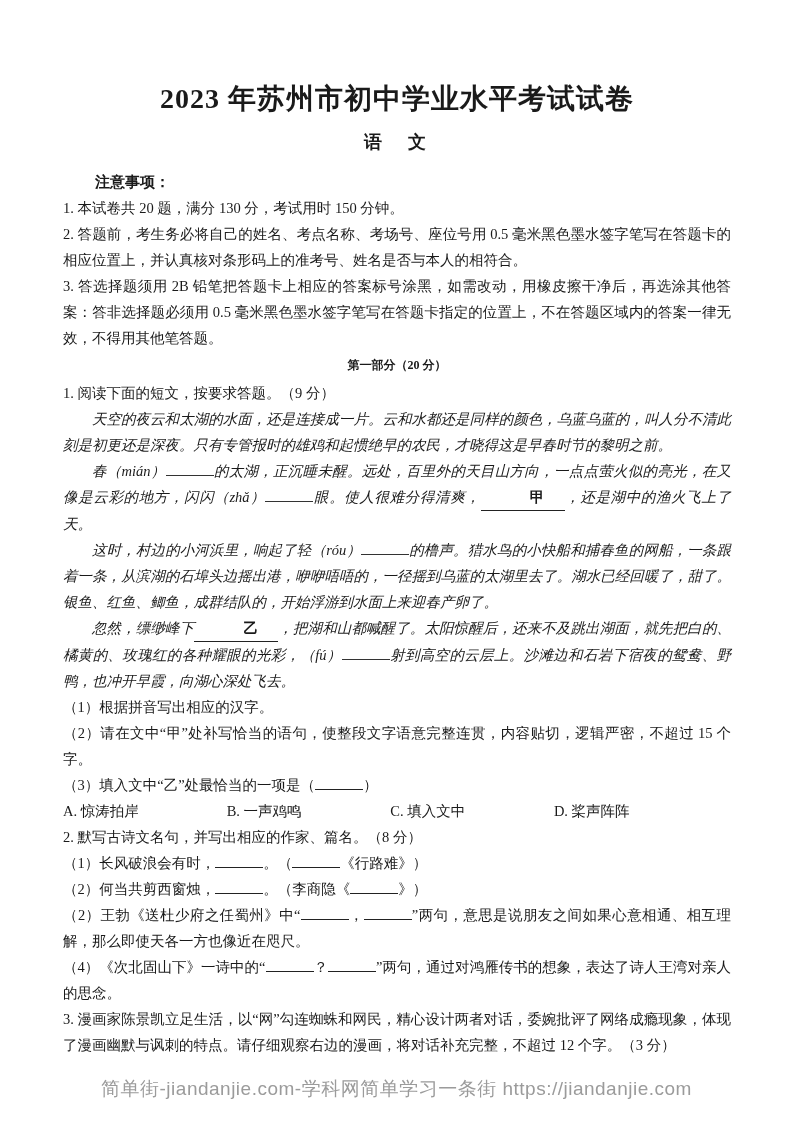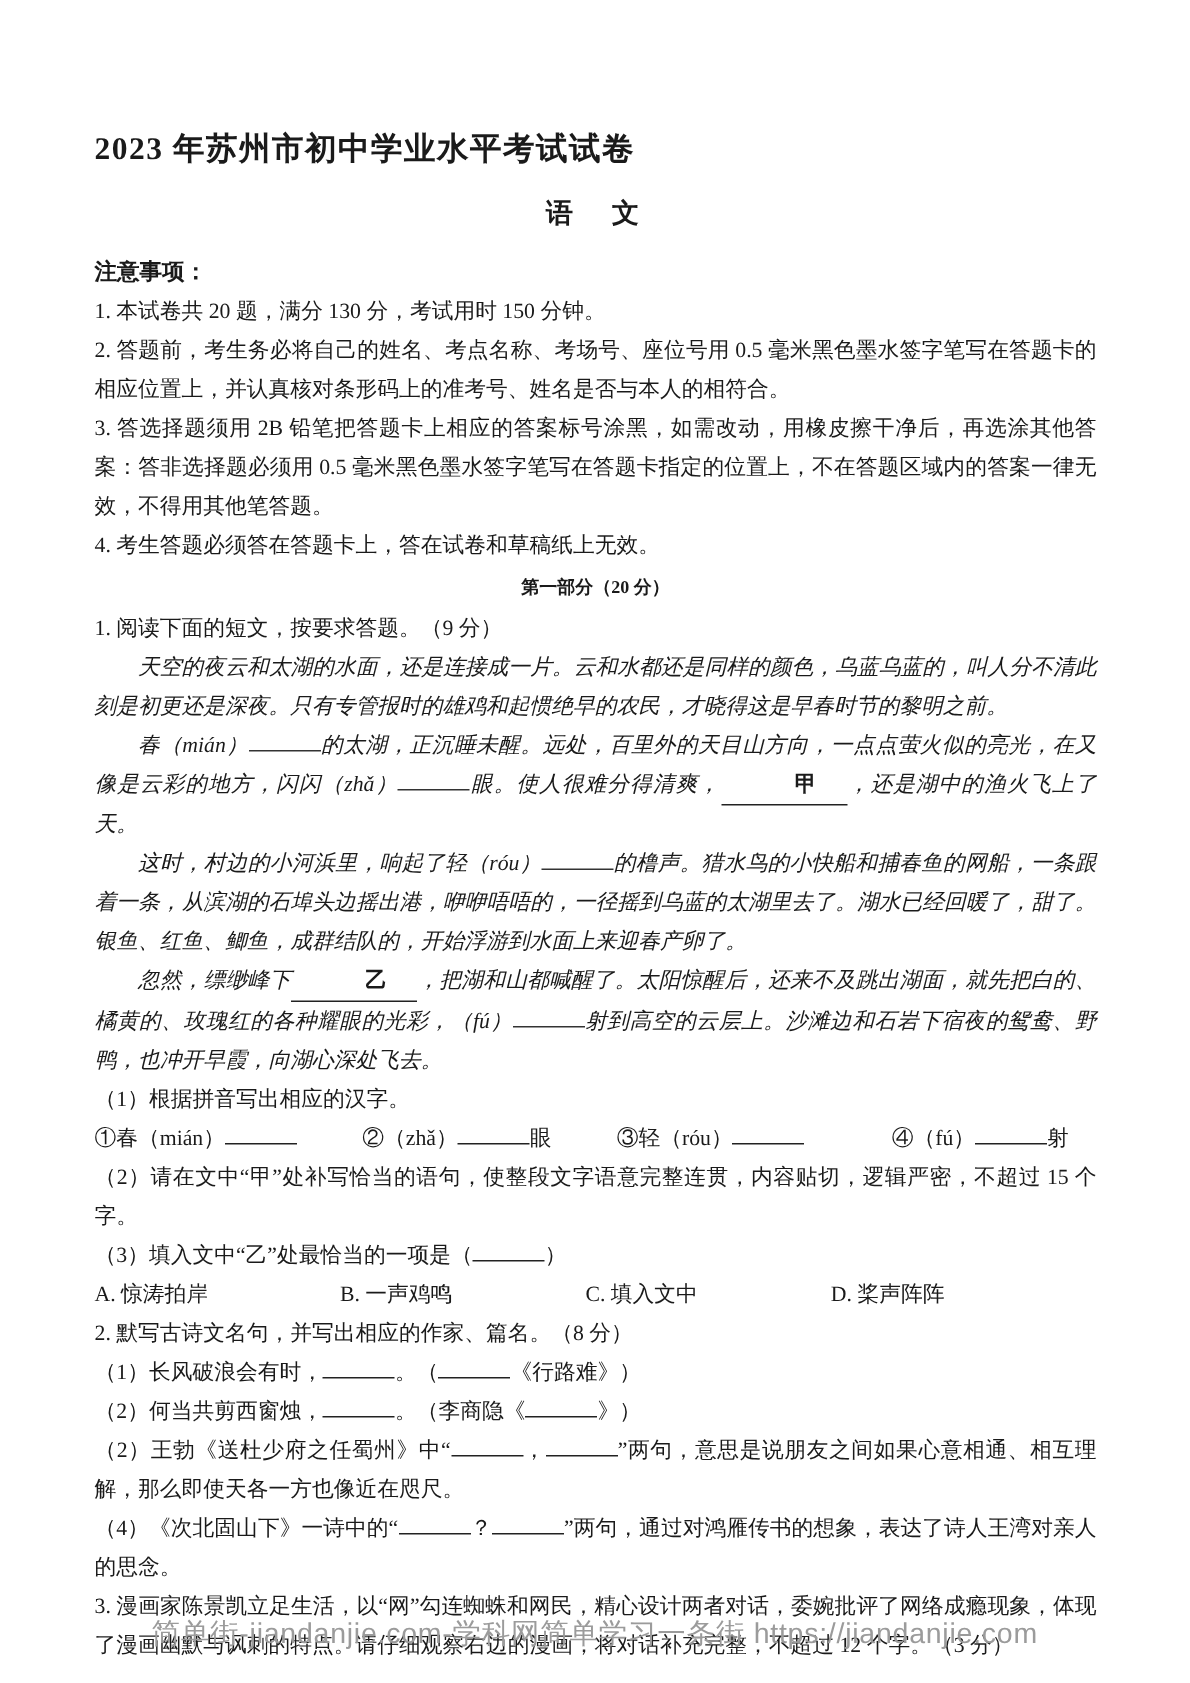--- a/index.html
+++ b/index.html
@@ -6,29 +6,29 @@
   .sheet{
     position:relative;
     width:793px;height:1122px;
     margin:0 auto;background:#ffffff;overflow:hidden;
     color:#1a1a1a;
     font-family:"Liberation Serif","DejaVu Serif",serif;
     font-size:14.5px;
   }
   .content{padding:84px 62px 0 63px;}
   .title{
-    font-size:21px;font-weight:700;text-align:left;
+    font-size:28px;font-weight:700;text-align:center;
     line-height:30px;letter-spacing:1px;
   }
   .subject{
     font-size:18px;font-weight:700;text-align:center;
     line-height:30px;margin-top:13px;letter-spacing:4px;
   }
   .notice-heading{
-    font-weight:700;line-height:26px;margin-top:12px;font-size:15px;
+    font-weight:700;line-height:26px;margin-top:12px;font-size:15px;margin-left:32px;
   }
   p.line{margin:0;line-height:26px;text-align:justify;}
   .indent{text-indent:2em;}
   .kai{font-style:italic;font-size:14.5px;}
   .section-heading{
     text-align:center;font-weight:700;font-size:12px;line-height:27px;margin:1px 0;
   }
   .blank{
     display:inline-block;width:48px;height:13px;
     border-bottom:1.3px solid #222;
@@ -54,33 +54,31 @@
 <div class="sheet">
   <div class="content">
 
     <div class="title">2023 年苏州市初中学业水平考试试卷</div>
     <div class="subject">语　文</div>
 
     <div class="notice-heading">注意事项：</div>
     <p class="line">1. 本试卷共 20 题，满分 130 分，考试用时 150 分钟。</p>
     <p class="line">2. 答题前，考生务必将自己的姓名、考点名称、考场号、座位号用 0.5 毫米黑色墨水签字笔写在答题卡的相应位置上，并认真核对条形码上的准考号、姓名是否与本人的相符合。</p>
     <p class="line">3. 答选择题须用 2B 铅笔把答题卡上相应的答案标号涂黑，如需改动，用橡皮擦干净后，再选涂其他答案：答非选择题必须用 0.5 毫米黑色墨水签字笔写在答题卡指定的位置上，不在答题区域内的答案一律无效，不得用其他笔答题。</p>
-    <p class="line">4. 考生答题必须答在答题卡上，答在试卷和草稿纸上无效。</p>
 
     <div class="section-heading">第一部分（20 分）</div>
 
     <p class="line">1. 阅读下面的短文，按要求答题。（9 分）</p>
 
     <p class="line kai indent">天空的夜云和太湖的水面，还是连接成一片。云和水都还是同样的颜色，乌蓝乌蓝的，叫人分不清此刻是初更还是深夜。只有专管报时的雄鸡和起惯绝早的农民，才晓得这是早春时节的黎明之前。</p>
     <p class="line kai indent"><span>春（mián）</span><span class="blank"></span><span>的太湖，正沉睡未醒。远处，百里外的天目山方向，一点点萤火似的亮光，在又像是云彩的地方，闪闪（zhǎ）</span><span class="blank"></span><span>眼。使人很难分得清爽，</span><span class="blank-label">甲</span><span>，还是湖中的渔火飞上了天。</span></p>
     <p class="line kai indent"><span>这时，村边的小河浜里，响起了轻（róu）</span><span class="blank"></span><span>的橹声。猎水鸟的小快船和捕春鱼的网船，一条跟着一条，从滨湖的石埠头边摇出港，咿咿唔唔的，一径摇到乌蓝的太湖里去了。湖水已经回暖了，甜了。银鱼、红鱼、鲫鱼，成群结队的，开始浮游到水面上来迎春产卵了。</span></p>
     <p class="line kai indent"><span>忽然，缥缈峰下</span><span class="blank-label">乙</span><span>，把湖和山都喊醒了。太阳惊醒后，还来不及跳出湖面，就先把白的、橘黄的、玫瑰红的各种耀眼的光彩，（fú）</span><span class="blank"></span><span>射到高空的云层上。沙滩边和石岩下宿夜的鸳鸯、野鸭，也冲开早霞，向湖心深处飞去。</span></p>
 
     <p class="line">（1）根据拼音写出相应的汉字。</p>
-    <p class="line"><span>①春（mián）</span><span class="blank"></span><span>　　　②（zhǎ）</span><span class="blank"></span><span>眼　　　③轻（róu）</span><span class="blank"></span><span>　　　　④（fú）</span><span class="blank"></span><span>射</span></p>
     <p class="line">（2）请在文中“甲”处补写恰当的语句，使整段文字语意完整连贯，内容贴切，逻辑严密，不超过 15 个字。</p>
     <p class="line"><span>（3）填入文中“乙”处最恰当的一项是（</span><span class="blank"></span><span>）</span></p>
 
     <p class="line options-row">
       <span class="opt">A. 惊涛拍岸</span>
       <span class="opt">B. 一声鸡鸣</span>
       <span class="opt">C. 填入文中</span>
       <span class="opt">D. 桨声阵阵</span>
     </p>
 

